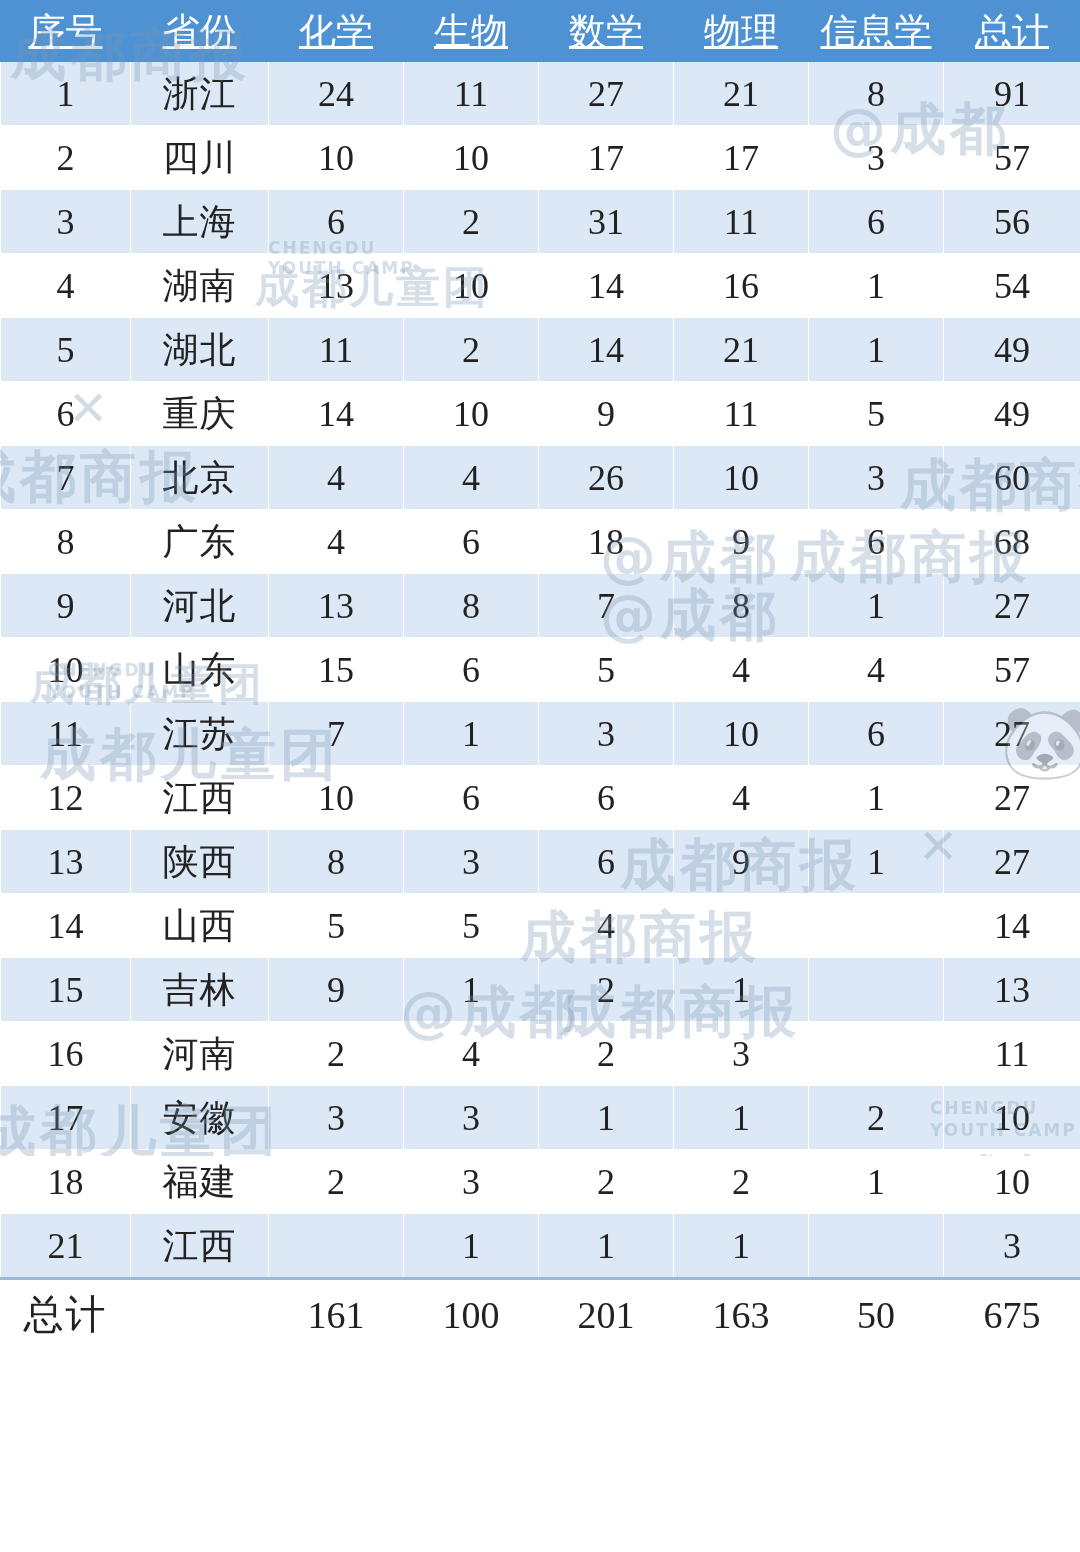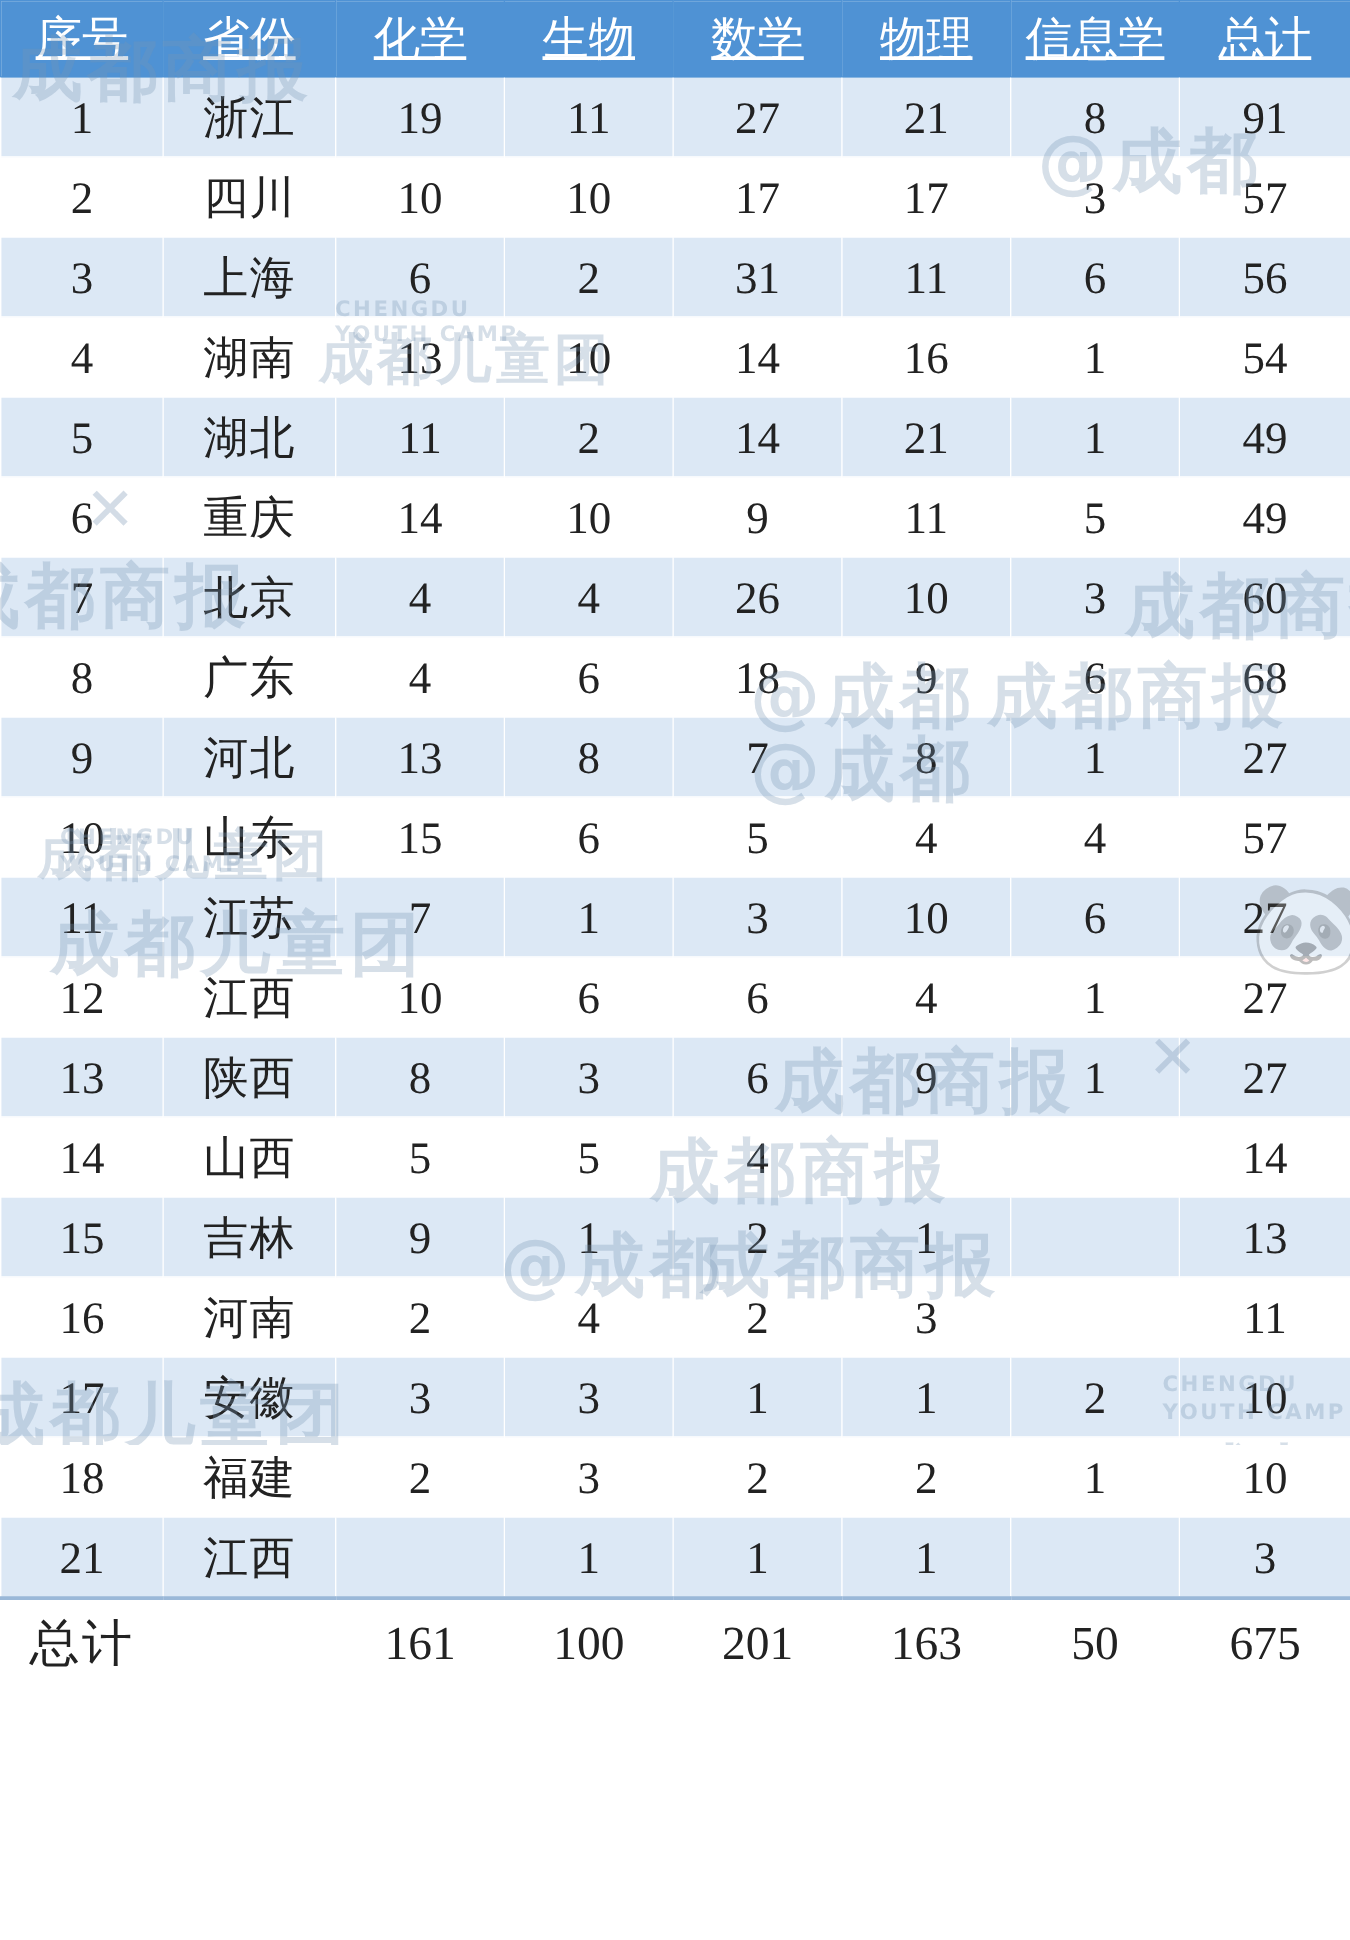--- a/index.html
+++ b/index.html
@@ -142,21 +142,21 @@
         <th>数学</th>
         <th>物理</th>
         <th>信息学</th>
         <th>总计</th>
       </tr>
     </thead>
     <tbody>
       <tr class="odd">
         <td>1</td>
         <td class="prov">浙江</td>
-        <td>19</td>
+        <td>24</td>
         <td>11</td>
         <td>27</td>
         <td>21</td>
         <td>8</td>
         <td>91</td>
       </tr>
       <tr class="even">
         <td>2</td>
         <td class="prov">四川</td>
         <td>10</td>

